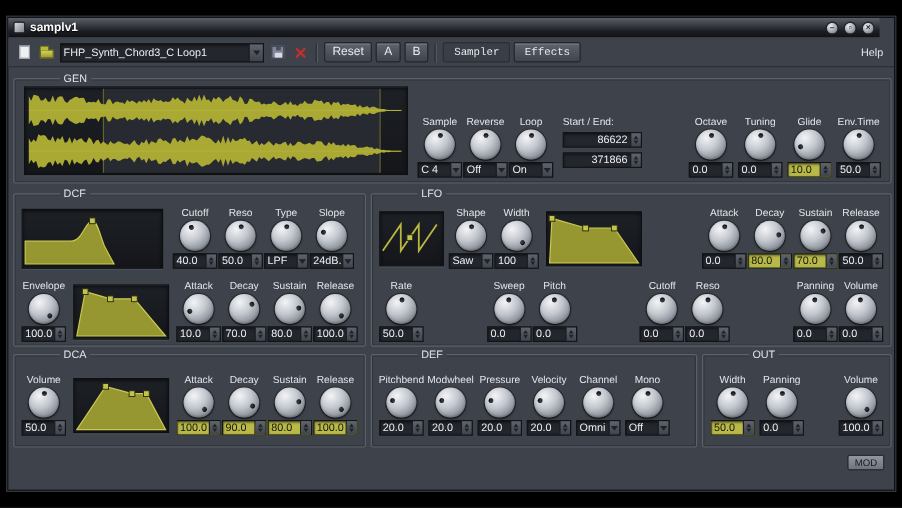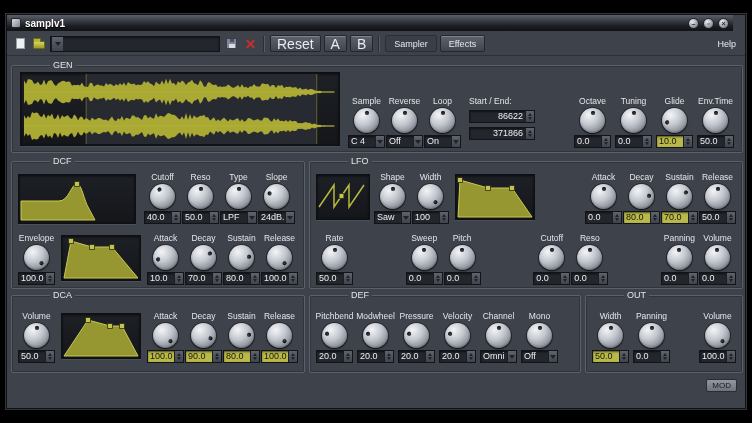--- a/index.html
+++ b/index.html
@@ -12,49 +12,49 @@
   .win-icon{width:10px;height:10px;border-radius:2px;background:linear-gradient(135deg,#dadce1,#7e838c);border:1px solid #24272c;}
   .title-text{font-size:10px;font-weight:bold;color:#fff;text-shadow:0 1px 1px #000;white-space:nowrap;}
   .tb-spacer{flex:1;}
   .win-btn{position:relative;width:11px;height:11px;border-radius:50%;background:radial-gradient(circle at 35% 30%,#eceef2,#8b9099 70%,#61656d);border:1px solid #202329;}
   .win-btn:before{position:absolute;left:0;right:0;top:0;font-size:7px;line-height:9px;text-align:center;color:#23262b;font-weight:bold;}
   .wb-min:before{content:"–";}
   .wb-max:before{content:"▫";}
   .wb-close:before{content:"×";}
   
   .toolbar{position:absolute;left:0;top:17px;right:0;height:24px;display:flex;align-items:center;gap:3px;padding:0 5px;background:#3e434b;border-bottom:1px solid #2d3036;}
-  .tbtn{height:17px;min-width:18px;display:flex;align-items:center;justify-content:center;padding:0 6px;font-size:14px;color:#e9ebef;background:linear-gradient(#5e636d,#3f444d);border:1px solid #23262c;border-radius:2px;box-shadow:inset 0 1px 0 rgba(255,255,255,.22);font-family:"Liberation Sans",sans-serif;}
+  .tbtn{height:17px;min-width:18px;display:flex;align-items:center;justify-content:center;padding:0 6px;font-size:10px;color:#e9ebef;background:linear-gradient(#5e636d,#3f444d);border:1px solid #23262c;border-radius:2px;box-shadow:inset 0 1px 0 rgba(255,255,255,.22);font-family:"Liberation Sans",sans-serif;}
   .ibtn{background:transparent;border:none;box-shadow:none;padding:0 2px;min-width:16px;}
   .icon-page{width:9px;height:11px;background:#eef0f4;border:1px solid #989ea7;}
   .icon-folder{position:relative;width:12px;height:8px;background:linear-gradient(#d6d65a,#9c9c2e);border:1px solid #6b6b1e;border-radius:1px;margin-top:3px;}
   .icon-folder:before{content:"";position:absolute;left:-1px;top:-4px;width:6px;height:3px;background:#b8b83e;border:1px solid #6b6b1e;border-bottom:none;border-radius:1px 1px 0 0;}
   .icon-floppy{position:relative;width:11px;height:11px;background:#7e8698;border:1px solid #3a3f4a;}
   .icon-floppy:before{content:"";position:absolute;left:2px;bottom:0;width:6px;height:4px;background:#d8dbe1;}
   .icon-floppy:after{content:"";position:absolute;left:3px;top:0;width:4px;height:3px;background:#4a5060;}
   .icon-x{position:relative;width:11px;height:11px;}
   .icon-x:before,.icon-x:after{content:"";position:absolute;left:0;top:4.5px;width:11px;height:2px;background:#c22f2f;border-radius:1px;}
   .icon-x:before{transform:rotate(45deg);}
   .icon-x:after{transform:rotate(-45deg);}
   .tsep{width:2px;height:16px;border-left:1px solid #2b2e34;border-right:1px solid #575c64;margin:0 2px;}
-  .tab{height:17px;display:flex;align-items:center;padding:0 8px;font-size:9px;color:#e7e9ed;}
+  .tab{height:17px;display:flex;align-items:center;padding:0 8px;font-size:9px;color:#e7e9ed;font-family:Liberation Mono, monospace;}
   .tab.active{background:#3a3e46;border:1px solid #2b2e34;border-radius:2px;}
   .tab.raised{background:linear-gradient(#5e636d,#3f444d);border:1px solid #23262c;border-radius:2px;box-shadow:inset 0 1px 0 rgba(255,255,255,.22);}
   .help{margin-left:auto;font-size:9px;color:#e7e9ed;padding:0 4px;}
   
   .group{position:absolute;border:1px solid #5b6069;border-radius:2px;box-shadow:inset 0 0 0 1px rgba(18,20,24,.3);}
   .g-title{position:absolute;top:-6px;left:6px;background:#3e434b;padding:0 3px;font-size:9px;color:#e3e5e9;margin-left:32px;}
   .gen{left:4px;top:50px;width:732px;height:88px;}
   .dcf{left:4px;top:146px;width:294px;height:128px;}
   .lfo{left:302px;top:146px;width:434px;height:128px;}
   .dca{left:4px;top:280px;width:294px;height:78px;}
   .def{left:302px;top:280px;width:272px;height:78px;}
   .out{left:578px;top:280px;width:158px;height:78px;}
   .gen-inner{position:absolute;inset:6px 8px 4px;display:flex;gap:8px;align-items:flex-start;}
   .sec-col{position:absolute;inset:8px 6px 4px;display:flex;flex-direction:column;}
-  .row{display:flex;align-items:flex-start;}
+  .row{display:flex;align-items:center;}
   .r1{margin-top:2px;}
   .r2{margin-top:9px;}
   .r-solo{margin-top:7px;}
   .spread{justify-content:space-between;}
   .ml8{margin-left:8px;}
   .spacer{flex:1;}
   .mt26{margin-top:24px;}
   
   .graph{background:linear-gradient(#1d2025,#14161a);border:1px solid #0d0f12;box-shadow:inset 0 1px 3px rgba(0,0,0,.7),0 1px 0 rgba(255,255,255,.07);}
   .graph svg{display:block;width:100%;height:100%;}
@@ -107,20 +107,21 @@
     </div>
 
     <div class="toolbar">
       <div class="tbtn ibtn">
           <span class="icon-page"></span>
         </div>
       <div class="tbtn ibtn">
           <span class="icon-folder"></span>
         </div>
       <div class="combo preset-combo">
+        <span class="c-val">FHP_Synth_Chord3_C Loop1</span>
         <span class="c-arr"></span>
       </div>
       <div class="tbtn ibtn">
           <span class="icon-floppy"></span>
         </div>
       <div class="tbtn ibtn">
           <span class="icon-x"></span>
         </div>
       <div class="tsep"></div>
       <button class="tbtn">Reset</button>

